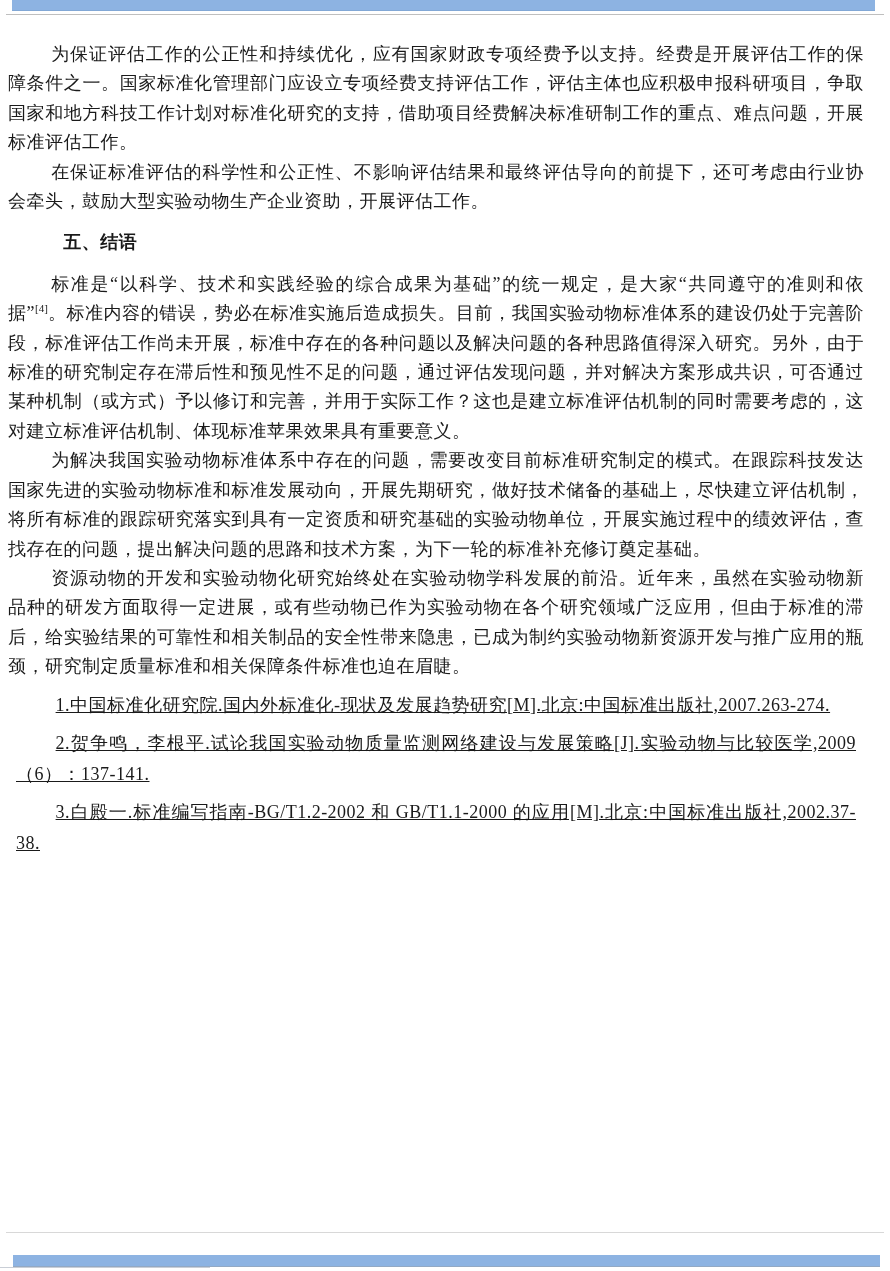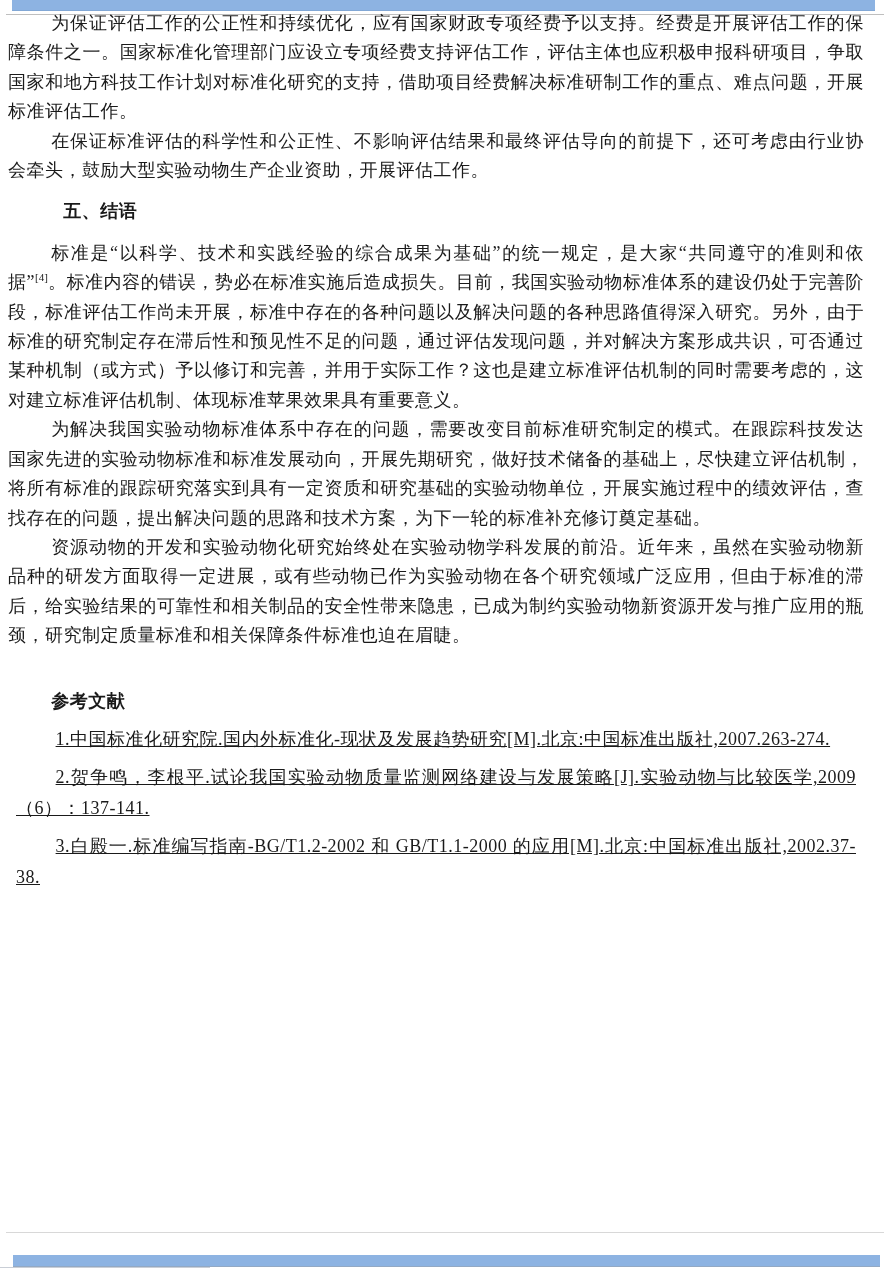--- a/index.html
+++ b/index.html
@@ -54,21 +54,21 @@
     position: absolute;
     left: 0;
     top: 1267px;
     width: 210px;
     height: 1px;
     background: #c9ced6;
   }
   .content {
     position: absolute;
     left: 8px;
-    top: 9px;
+    top: 40px;
     width: 856px;
     font-size: 18px;
     letter-spacing: 0.5px;
     line-height: 29.4px;
     text-align: justify;
   }
   .content p {
     margin: 0;
     text-indent: 2.4em;
   }
@@ -120,21 +120,20 @@
     <p>
       <span>标准是“以科学、技术和实践经验的综合成果为基础”的统一规定，是大家“共同遵守的准则和依据”</span><sup class="cite">[4]</sup><span>。标准内容的错误，势必在标准实施后造成损失。目前，我国实验动物标准体系的建设仍处于完善阶段，标准评估工作尚未开展，标准中存在的各种问题以及解决问题的各种思路值得深入研究。另外，由于标准的研究制定存在滞后性和预见性不足的问题，通过评估发现问题，并对解决方案形成共识，可否通过某种机制（或方式）予以修订和完善，并用于实际工作？这也是建立标准评估机制的同时需要考虑的，这对建立标准评估机制、体现标准苹果效果具有重要意义。</span>
     </p>
 
     <p>为解决我国实验动物标准体系中存在的问题，需要改变目前标准研究制定的模式。在跟踪科技发达国家先进的实验动物标准和标准发展动向，开展先期研究，做好技术储备的基础上，尽快建立评估机制，将所有标准的跟踪研究落实到具有一定资质和研究基础的实验动物单位，开展实施过程中的绩效评估，查找存在的问题，提出解决问题的思路和技术方案，为下一轮的标准补充修订奠定基础。</p>
 
     <p>资源动物的开发和实验动物化研究始终处在实验动物学科发展的前沿。近年来，虽然在实验动物新品种的研发方面取得一定进展，或有些动物已作为实验动物在各个研究领域广泛应用，但由于标准的滞后，给实验结果的可靠性和相关制品的安全性带来隐患，已成为制约实验动物新资源开发与推广应用的瓶颈，研究制定质量标准和相关保障条件标准也迫在眉睫。</p>
 
 
     <section class="refs">
-      <h3 class="ref-heading">参考文献</h3>
 
       <p>1.中国标准化研究院.国内外标准化-现状及发展趋势研究[M].北京:中国标准出版社,2007.263-274.</p>
 
       <p>2.贺争鸣，李根平.试论我国实验动物质量监测网络建设与发展策略[J].实验动物与比较医学,2009（6）：137-141.</p>
 
       <p>3.白殿一.标准编写指南-BG/T1.2-2002 和 GB/T1.1-2000 的应用[M].北京:中国标准出版社,2002.37-38.</p>
 
     </section>
 
   </main>

